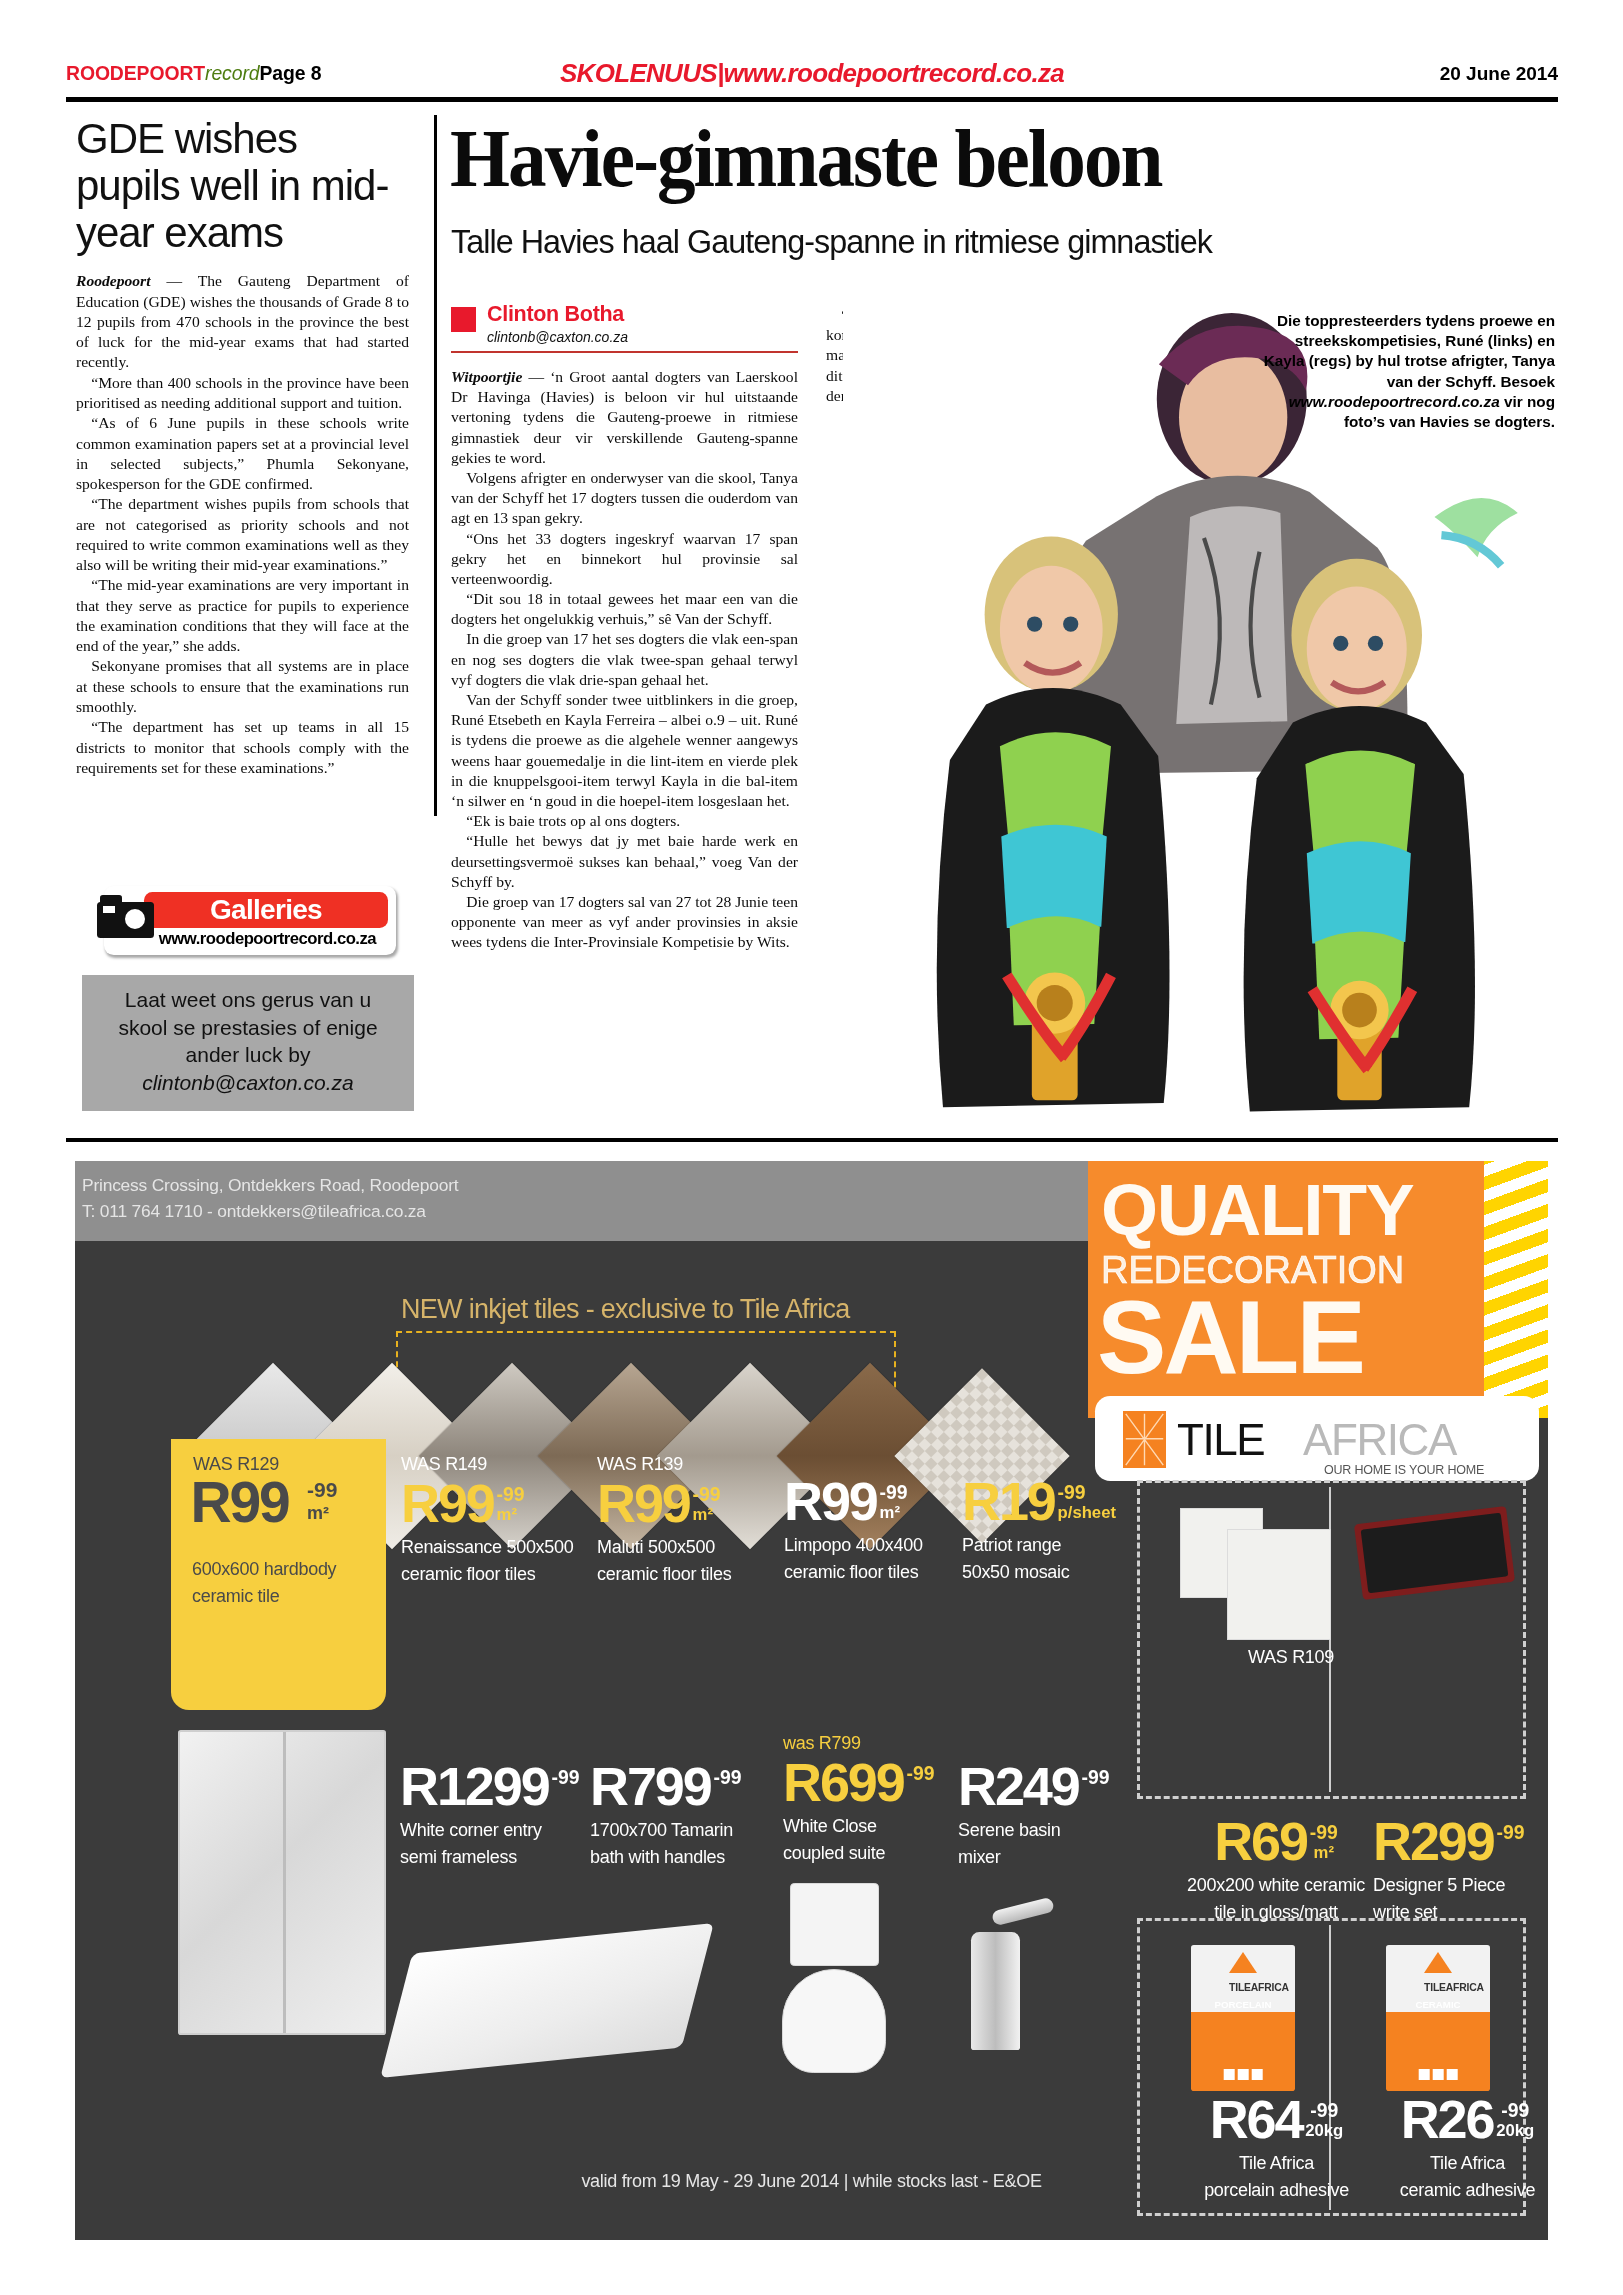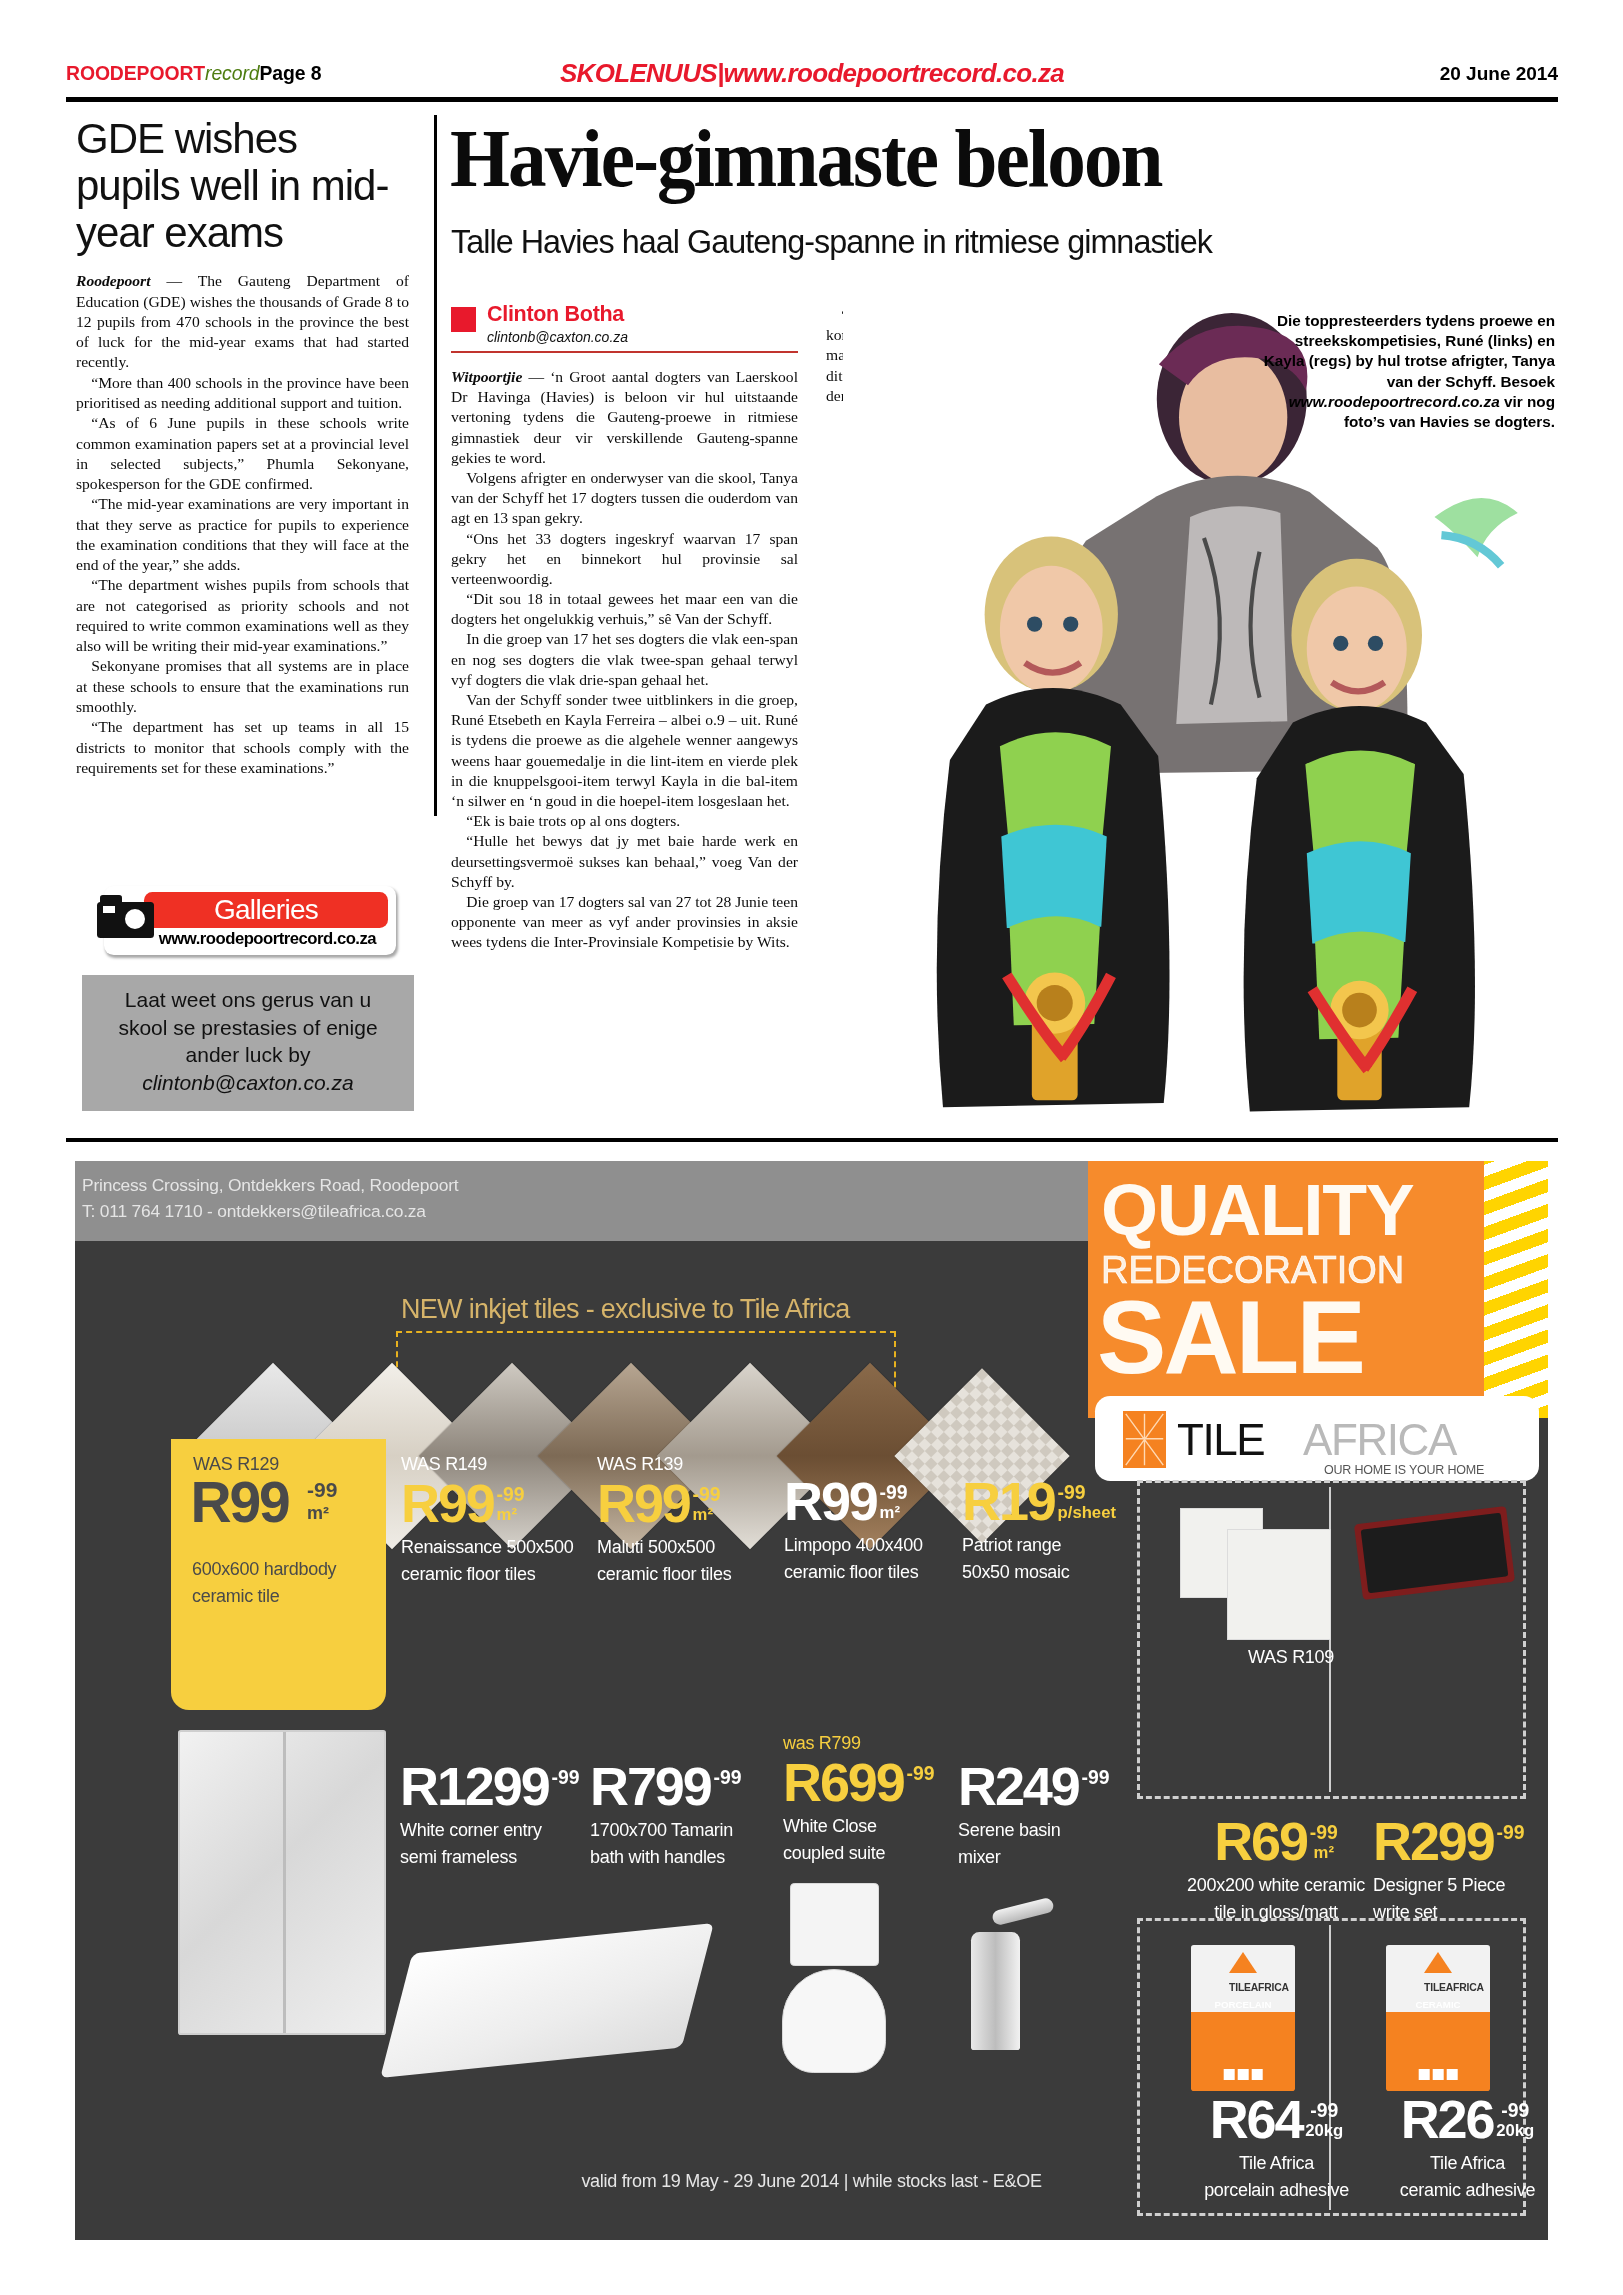--- a/index.html
+++ b/index.html
@@ -65,21 +65,21 @@
     background: #fff; border-radius: 9.7px;
     box-shadow: 1.4px 2.1px 2.8px rgba(0,0,0,0.35);
     overflow: hidden;
   }
   .gal-red {
     position: absolute; left: 40px; top: 5.6px; width: 244px; height: 36px;
     background: #ef3024; border-radius: 8.3px;
     display: flex; align-items: center; justify-content: center;
   }
   .gal-red span {
-    color: #ffffff; font-size: 28px; font-weight: normal; letter-spacing: -0.7px;
+    color: #ffffff; font-size: 28px; font-weight: bold; letter-spacing: -0.7px;
     line-height: 1;
   }
   .gal-url {
     position: absolute; left: 42px; top: 43px; width: 243px;
     text-align: center; font-size: 16.7px; font-weight: bold; color: #000;
     letter-spacing: -0.5px;
   }
   .cam-icon {
     position: absolute; left: 15.3px; top: 12.5px; width: 57px; height: 43px;
   }
@@ -403,22 +403,22 @@
 <div class="mh-rule"></div>
 
 <div class="v-rule"></div>
 
 <div class="left-col">
   <div class="left-head">GDE wishes pupils well in mid-year exams</div>
   <div class="left-body">
     <p class="first"><span class="dateline">Roodepoort</span> <span>— The Gauteng Department of Education (GDE) wishes the thousands of Grade 8 to 12 pupils from 470 schools in the province the best of luck for the mid-year exams that had started recently.</span></p>
     <p>“More than 400 schools in the province have been prioritised as needing additional support and tuition.</p>
     <p>“As of 6 June pupils in these schools write common examination papers set at a provincial level in selected subjects,” Phumla Sekonyane, spokesperson for the GDE confirmed.</p>
+    <p>“The department wishes pupils from schools that are not categorised as priority schools and not required to write common examinations well as they also will be writing their mid-year examinations.”</p>
     <p>“The mid-year examinations are very important in that they serve as practice for pupils to experience the examination conditions that they will face at the end of the year,” she adds.</p>
-    <p>“The department wishes pupils from schools that are not categorised as priority schools and not required to write common examinations well as they also will be writing their mid-year examinations.”</p>
     <p>Sekonyane promises that all systems are in place at these schools to ensure that the examinations run smoothly.</p>
     <p>“The department has set up teams in all 15 districts to monitor that schools comply with the requirements set for these examinations.”</p>
   </div>
 </div>
 
 <div class="galleries-box">
   <div class="gal-card">
     <div class="gal-red">
       <span>Galleries</span>
     </div>

